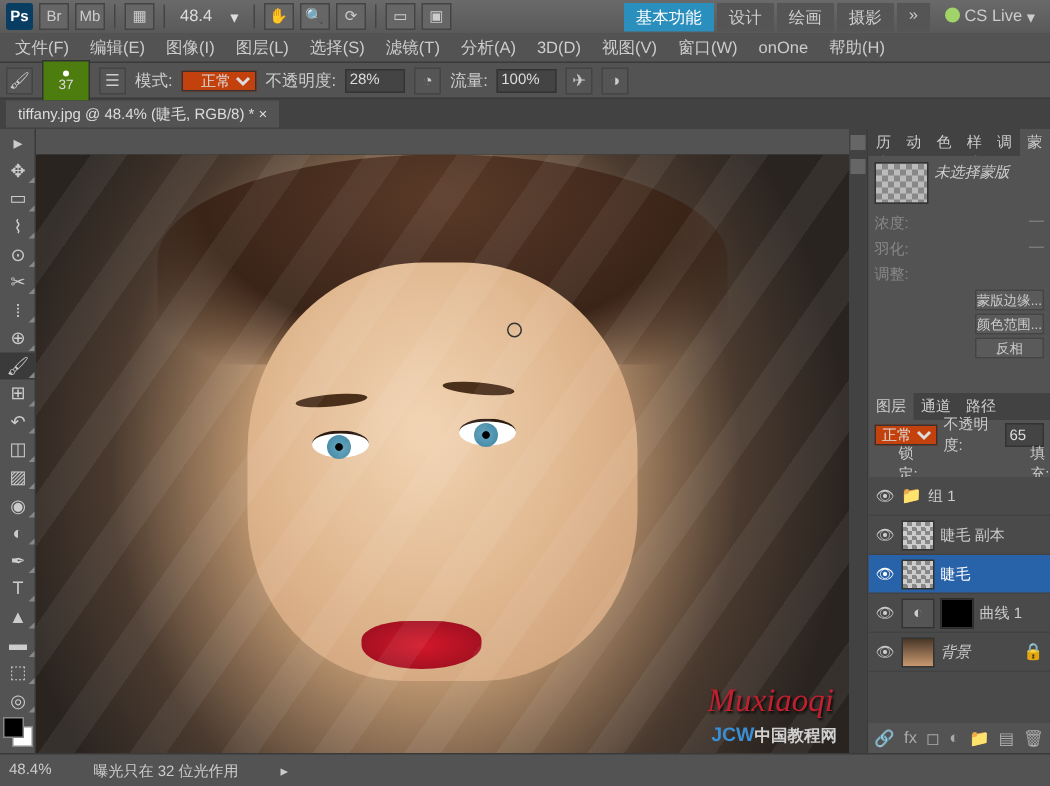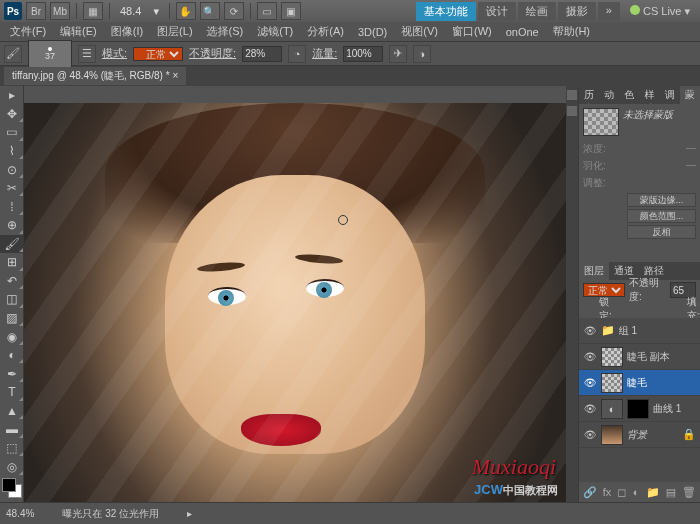--- a/index.html
+++ b/index.html
@@ -10,24 +10,24 @@
 .top-sep { width: 1px; height: 16px; background: #444; margin: 0 2px; }
 .zoom-disp { color: #ddd; font-size: 11px; padding: 0 4px; }
 .workspace-tabs { display: flex; gap: 2px; margin-left: auto; }
 .ws-tab { padding: 2px 8px; background: #555; font-size: 11px; cursor: pointer; }
 .ws-tab.active { background: #2b8fbd; color: #fff; }
 .cs-live { display: flex; align-items: flex-start; gap: 3px; padding: 0 6px; }
 .cs-dot { width: 10px; height: 10px; background: #a0d468; border-radius: 50%; }
 .menu-bar { height: 20px; background: #535353; display: flex; align-items: center; padding: 0 4px; gap: 2px; border-bottom: 1px solid #3a3a3a; }
 .menu-item { padding: 2px 6px; font-size: 11px; cursor: pointer; }
 .options-bar { height: 24px; background: #535353; display: flex; align-items: center; padding: 0 4px; gap: 6px; border-bottom: 1px solid #3a3a3a; }
-.opt-label { font-size: 11px; color: #ccc; text-decoration: underline; }
+.opt-label { font-size: 11px; color: #ccc; }
 .opt-input { width: 40px; height: 16px; background: #444; border: 1px solid #333; color: #ddd; font-size: 10px; padding: 0 2px; }
 .opt-btn { width: 18px; height: 18px; background: #555; border: 1px solid #444; display: flex; align-items: center; justify-content: center; }
-.brush-prev { width: 44px; height: 28px; background: #737373; border: 1px solid #333; display: flex; flex-direction: column; align-items: center; justify-content: center; }
+.brush-prev { width: 32px; height: 28px; background: #4d7c0f; border: 1px solid #333; display: flex; flex-direction: column; align-items: center; justify-content: center; }
 .brush-dot { width: 4px; height: 4px; background: #fff; border-radius: 50%; }
 .brush-num { font-size: 9px; color: #ddd; }
 .doc-tab-bar { height: 20px; background: #424242; display: flex; align-items: center; padding: 0 4px; }
 .doc-tab { padding: 2px 8px; background: #535353; font-size: 10px; color: #ddd; }
 .main-area { display: flex; height: 416px; }
 .tool-strip { width: 24px; background: #535353; display: flex; flex-direction: column; border-right: 1px solid #3a3a3a; }
 .tool-btn { width: 24px; height: 20px; display: flex; align-items: center; justify-content: center; cursor: pointer; font-size: 12px; color: #ccc; position: relative; }
 .tool-btn.active { background: #3a3a3a; }
 .tool-corner::after { content: ''; position: absolute; bottom: 1px; right: 1px; width: 0; height: 0; border-style: solid; border-width: 0 0 4px 4px; border-color: transparent transparent #888 transparent; }
 .color-swatch { display: flex; flex-direction: column; padding: 2px; position: relative; height: 28px; }
@@ -53,21 +53,21 @@
 .watermark2 .cn { color: #d0d0d0; font-size: 11px; }
 .panels { width: 122px; background: #535353; display: flex; flex-direction: column; border-left: 1px solid #3a3a3a; }
 .panel-tabs { height: 18px; display: flex; background: #424242; font-size: 10px; }
 .panel-tab { padding: 2px 5px; cursor: pointer; }
 .panel-tab.active { background: #535353; }
 .panel-body { flex: 1; background: #535353; padding: 4px; font-size: 10px; }
 .mask-prev { width: 36px; height: 28px; background: repeating-conic-gradient(#888 0 25%, #bbb 0 50%) 0 0/8px 8px; border: 1px solid #333; display: inline-block; vertical-align: middle; }
 .mask-row { display: flex; align-items: flex-start; gap: 4px; margin-bottom: 6px; }
 .mask-field { display: flex; justify-content: space-between; margin: 3px 0; color: #888; font-size: 10px; }
 .mask-btn-row { display: flex; flex-direction: column; gap: 2px; align-items: flex-end; }
-.mask-btn { width: 69px; height: 14px; background: #5a5a5a; border: 1px solid #444; font-size: 9px; text-align: center; }
+.mask-btn { width: 46px; height: 14px; background: #5a5a5a; border: 1px solid #444; font-size: 9px; text-align: center; }
 .layers-panel { flex: 1.6; background: #535353; display: flex; flex-direction: column; }
 .layers-opts { height: 20px; display: flex; align-items: center; padding: 0 4px; gap: 4px; font-size: 10px; }
 .blend-sel { width: 42px; height: 14px; background: #c2410c; border: 1px solid #333; font-size: 10px; color: #ddd; text-align: right; }
 .lock-row { height: 18px; display: flex; align-items: center; padding: 0 20px; gap: 15px; font-size: 10px; }
 .lock-icon { width: 12px; height: 12px; background: #666; display: inline-block; }
 .layer-list { flex: 1; background: #4a4a4a; overflow-y: auto; }
 .layer-row { height: 26px; display: flex; align-items: center; padding: 0 4px; gap: 4px; border-bottom: 1px solid #424242; cursor: pointer; }
 .layer-row.selected { background: #2862a8; color: #fff; }
 .eye-vis { width: 14px; height: 14px; display: flex; align-items: center; justify-content: center; font-size: 10px; }
 .layer-thumb { width: 22px; height: 20px; background: #888; border: 1px solid #333; }

